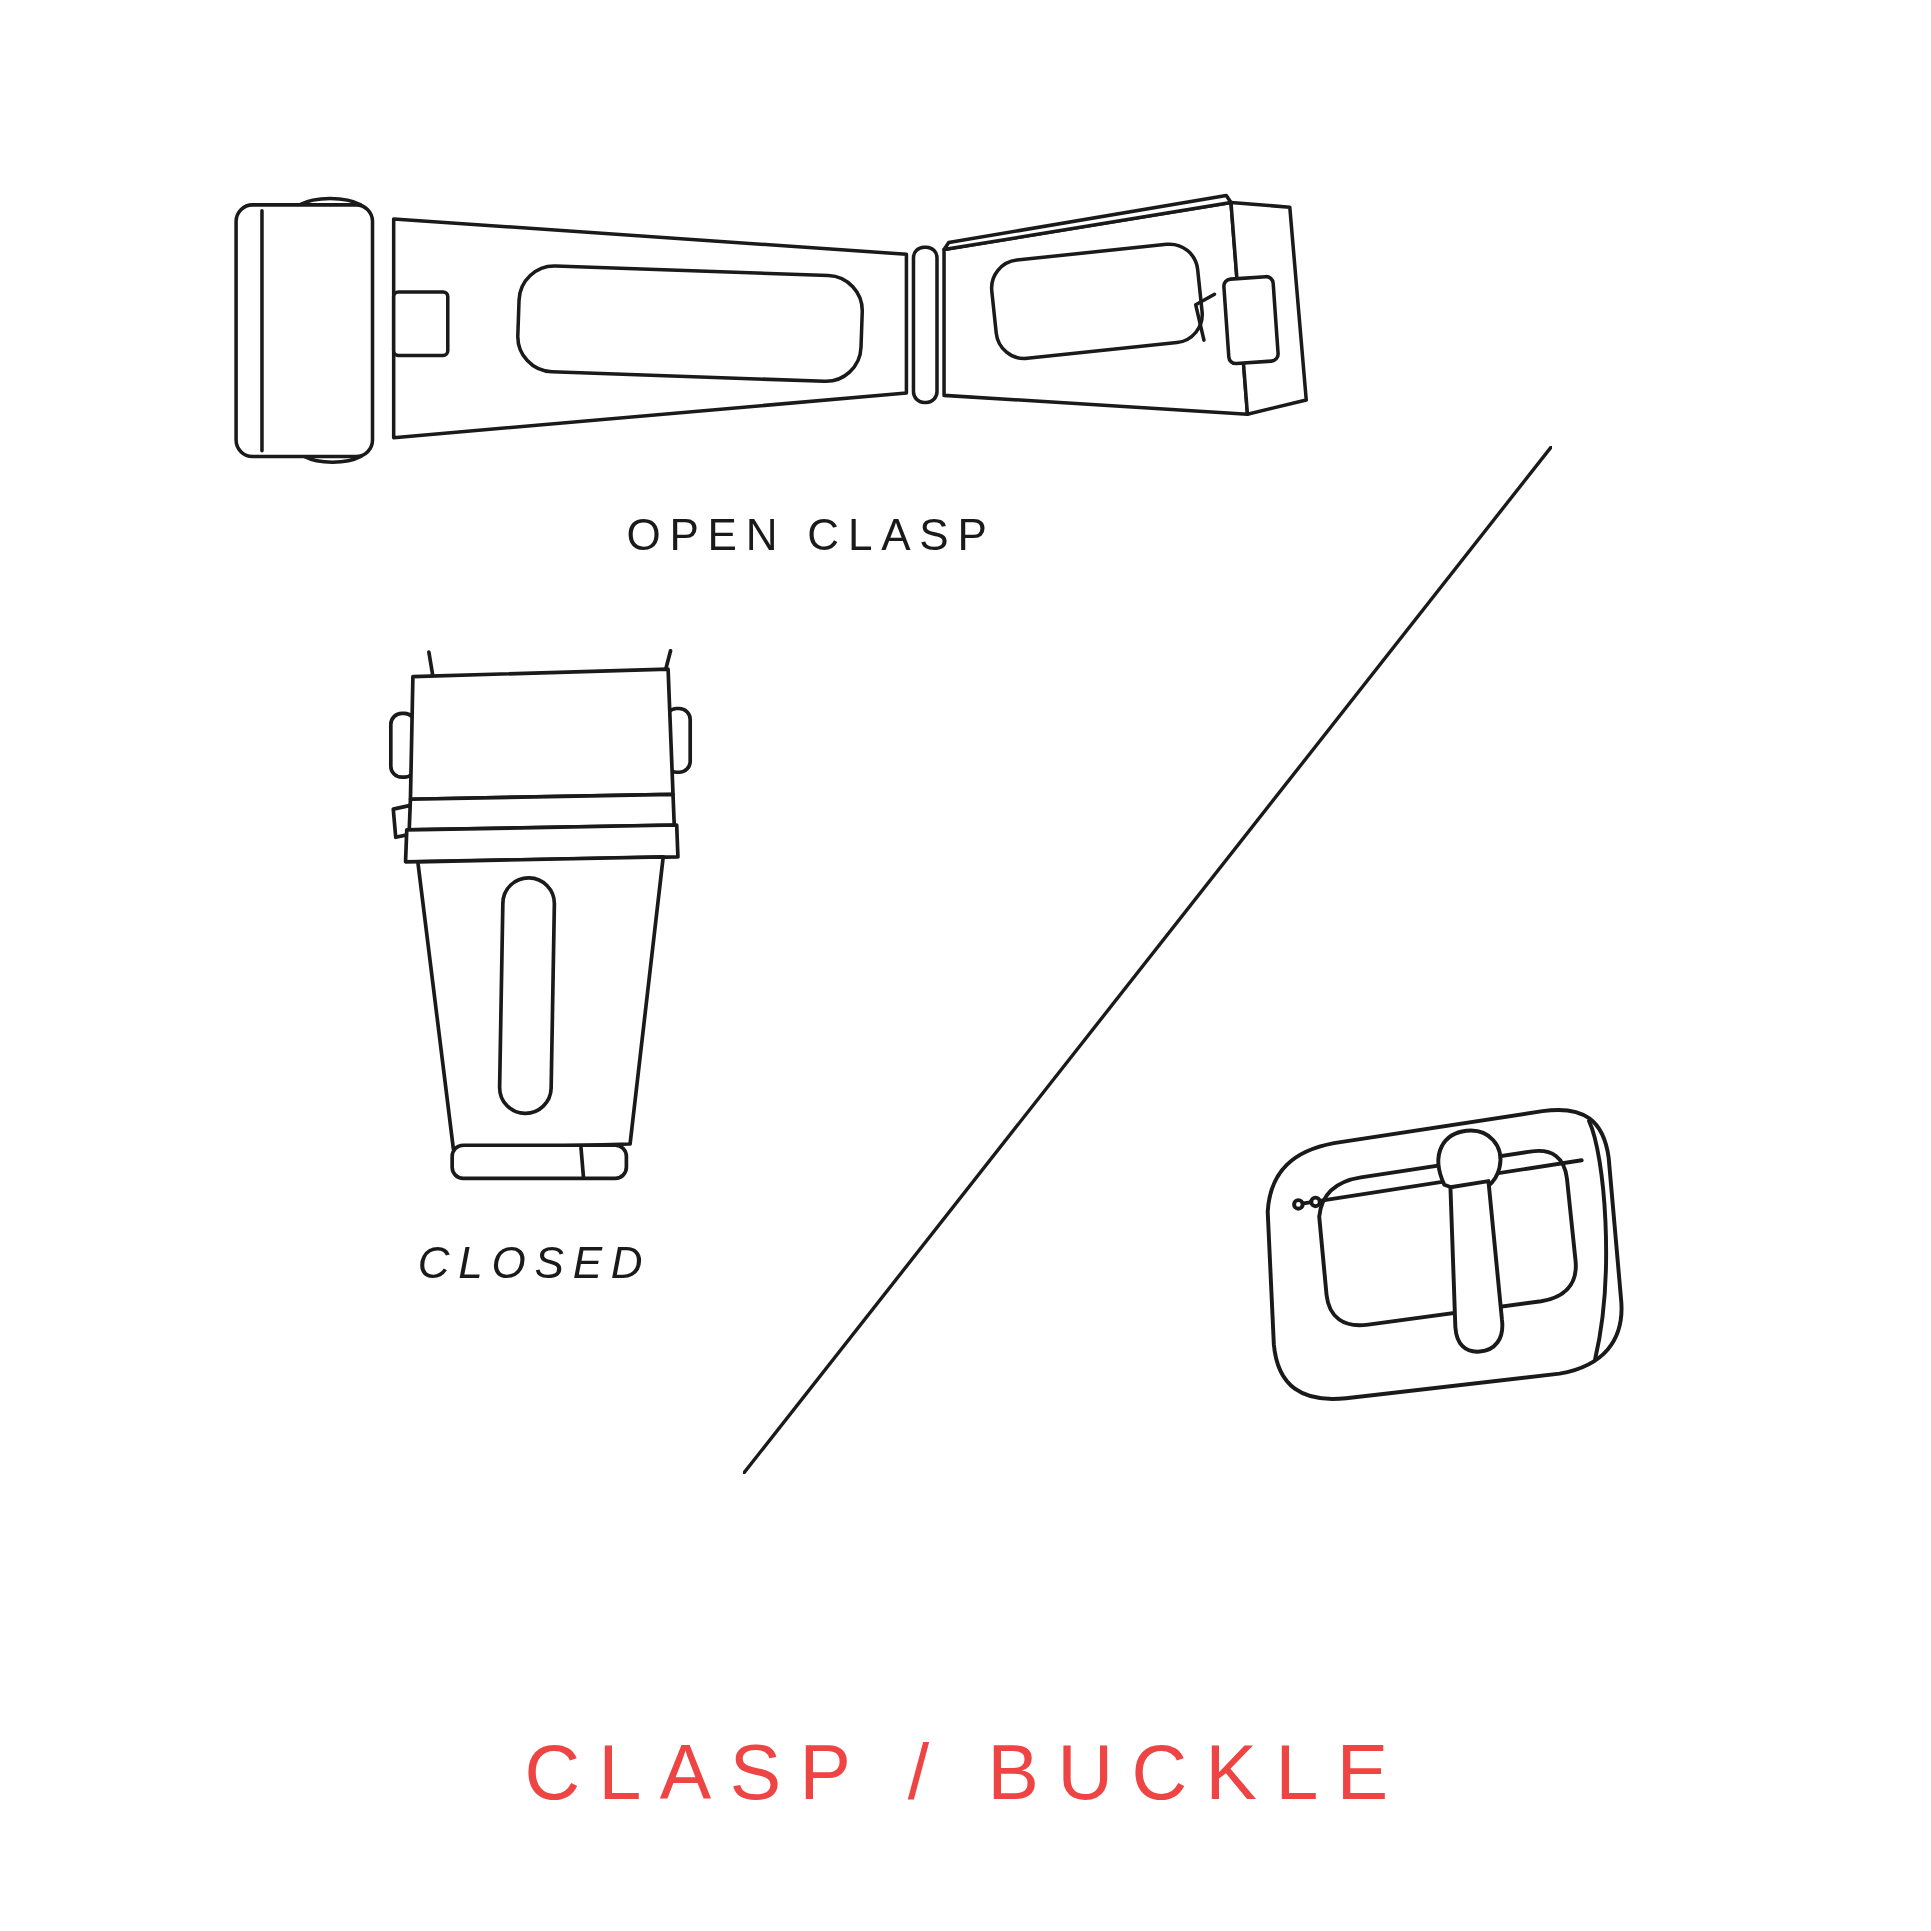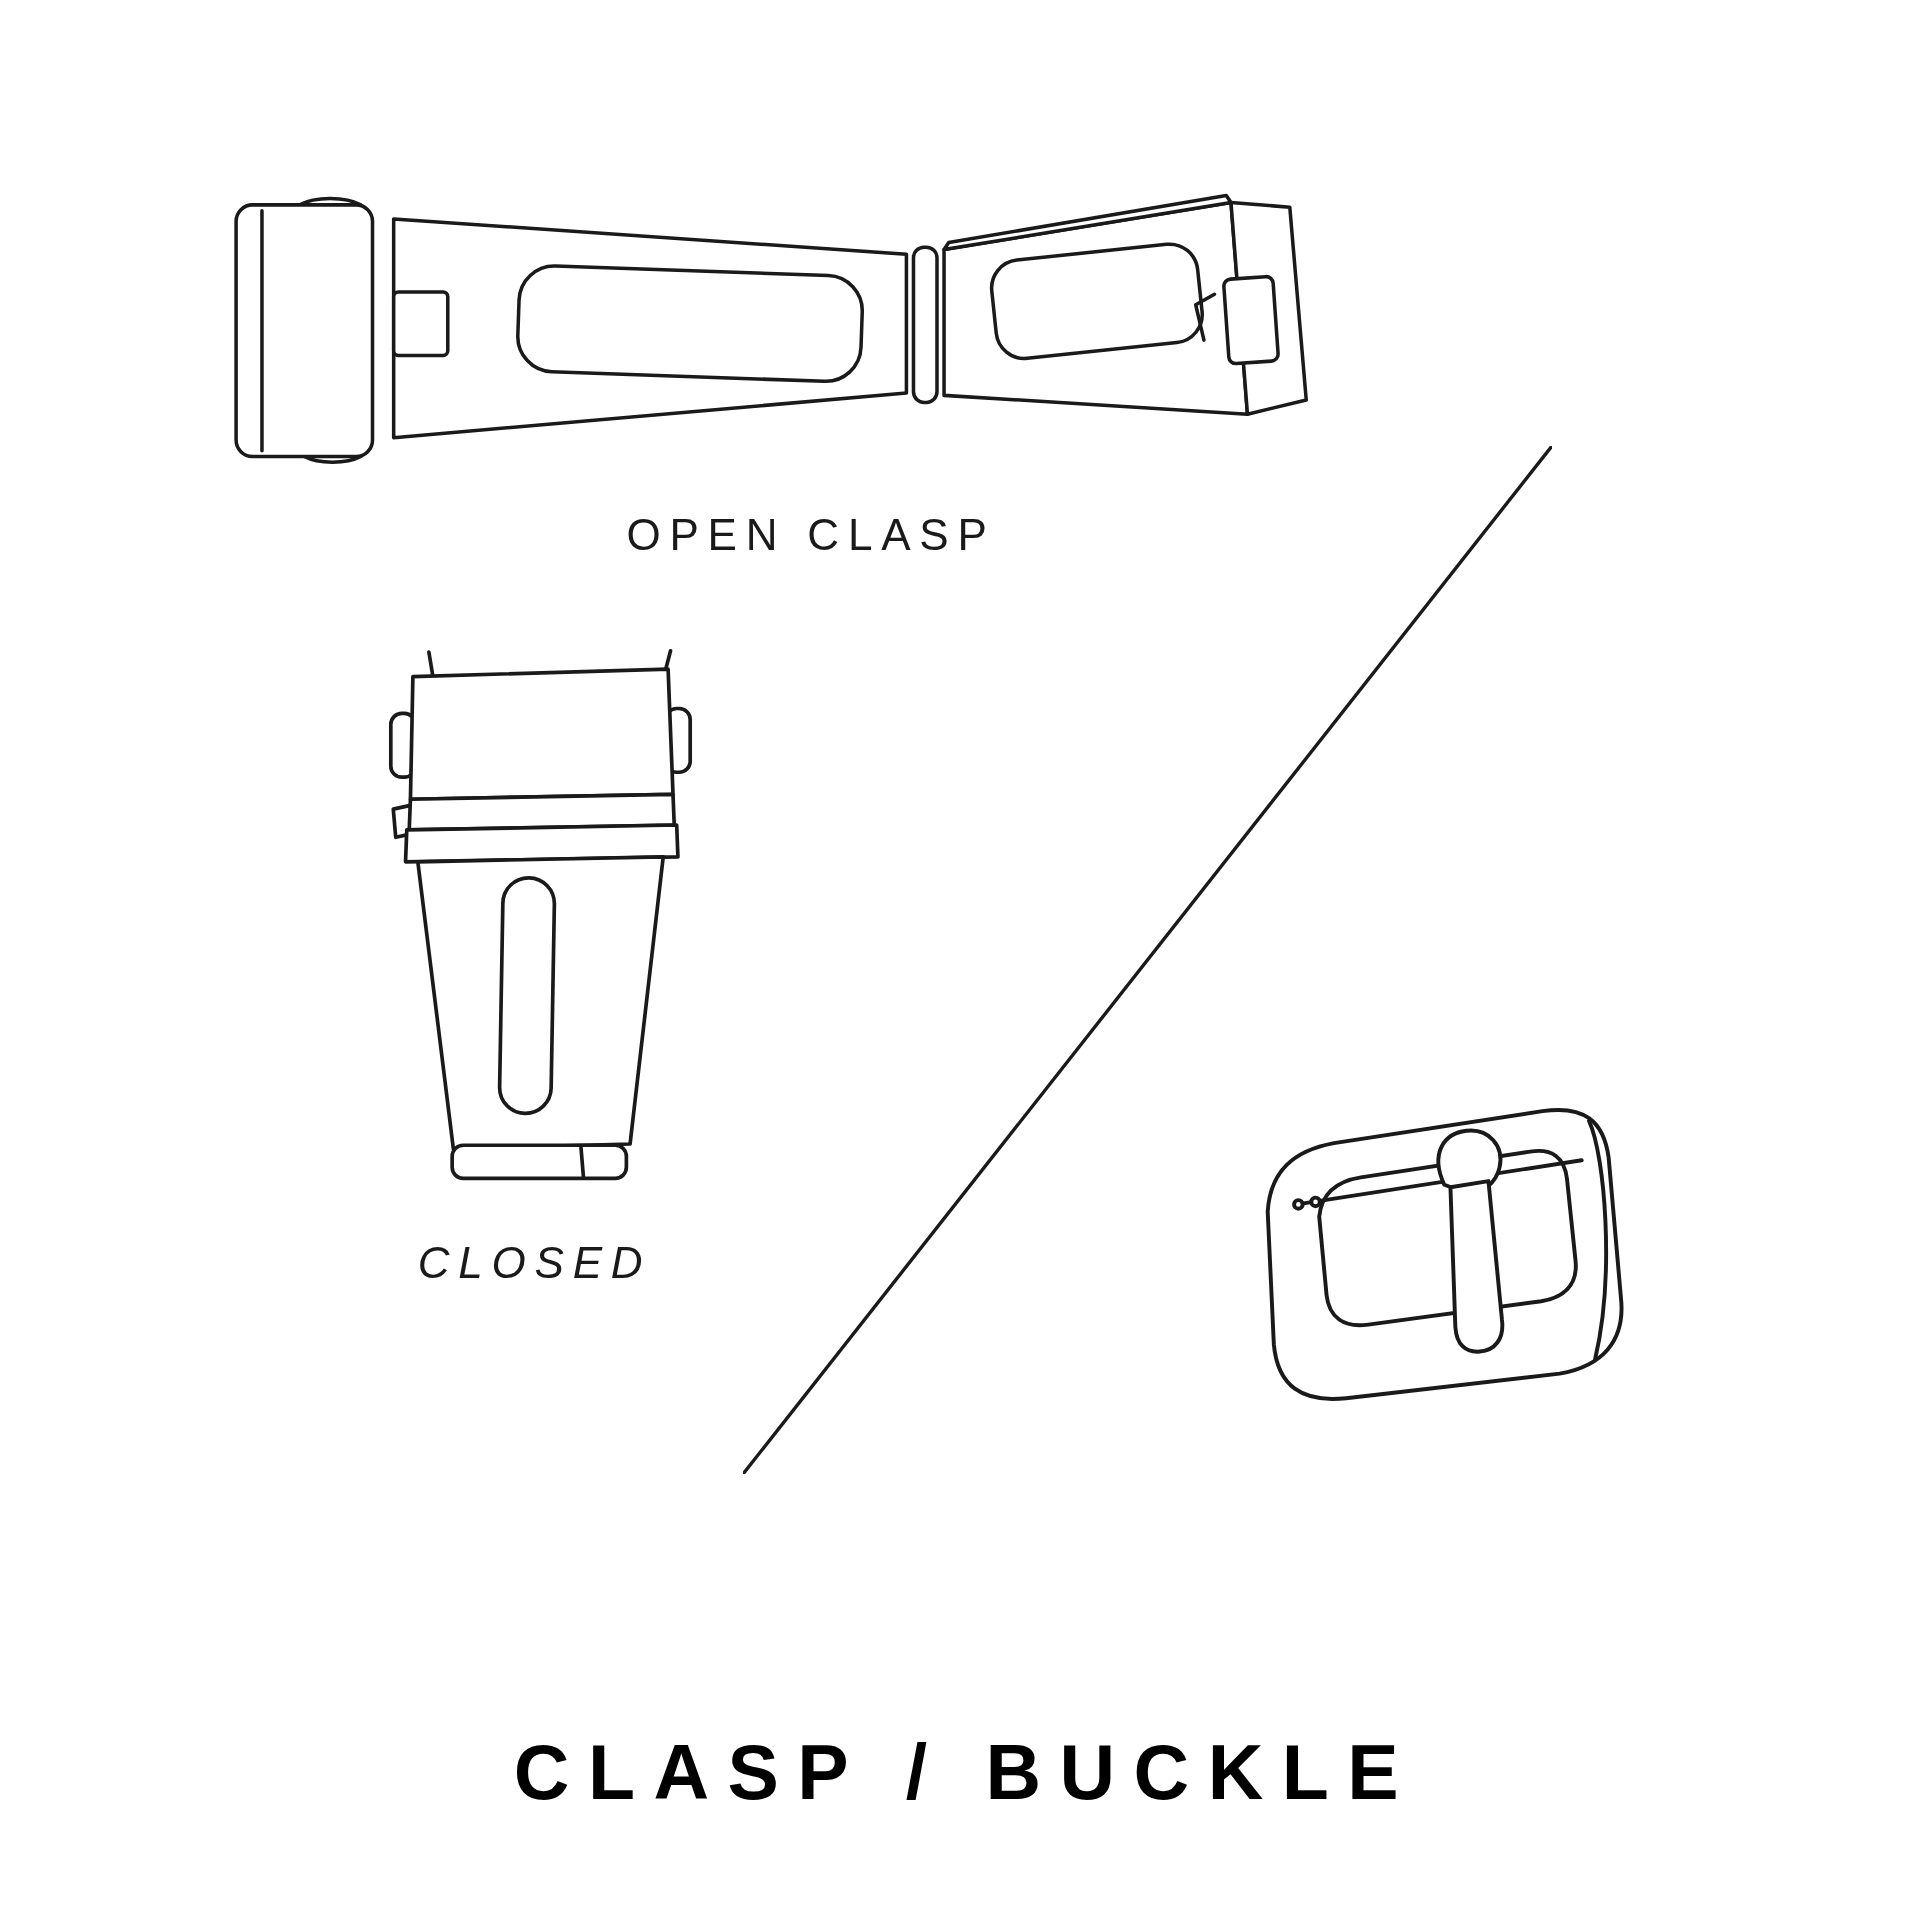--- a/index.html
+++ b/index.html
@@ -35,22 +35,22 @@
     white-space: nowrap;
   }
   .title {
     position: absolute;
     left: 0;
     top: 1728px;
     width: 1931px;
     text-align: center;
     font-size: 77px;
     letter-spacing: 0.24em;
-    color: #000000;
-    font-weight: 700;
+    color: #ef4444;
+    font-weight: 400;
     white-space: nowrap;
   }
 </style>
 </head>
 <body>
 
 <div class="canvas">
 
   <div class="fig fig-open-clasp">
     <svg viewBox="0 0 940 250" xmlns="http://www.w3.org/2000/svg">

